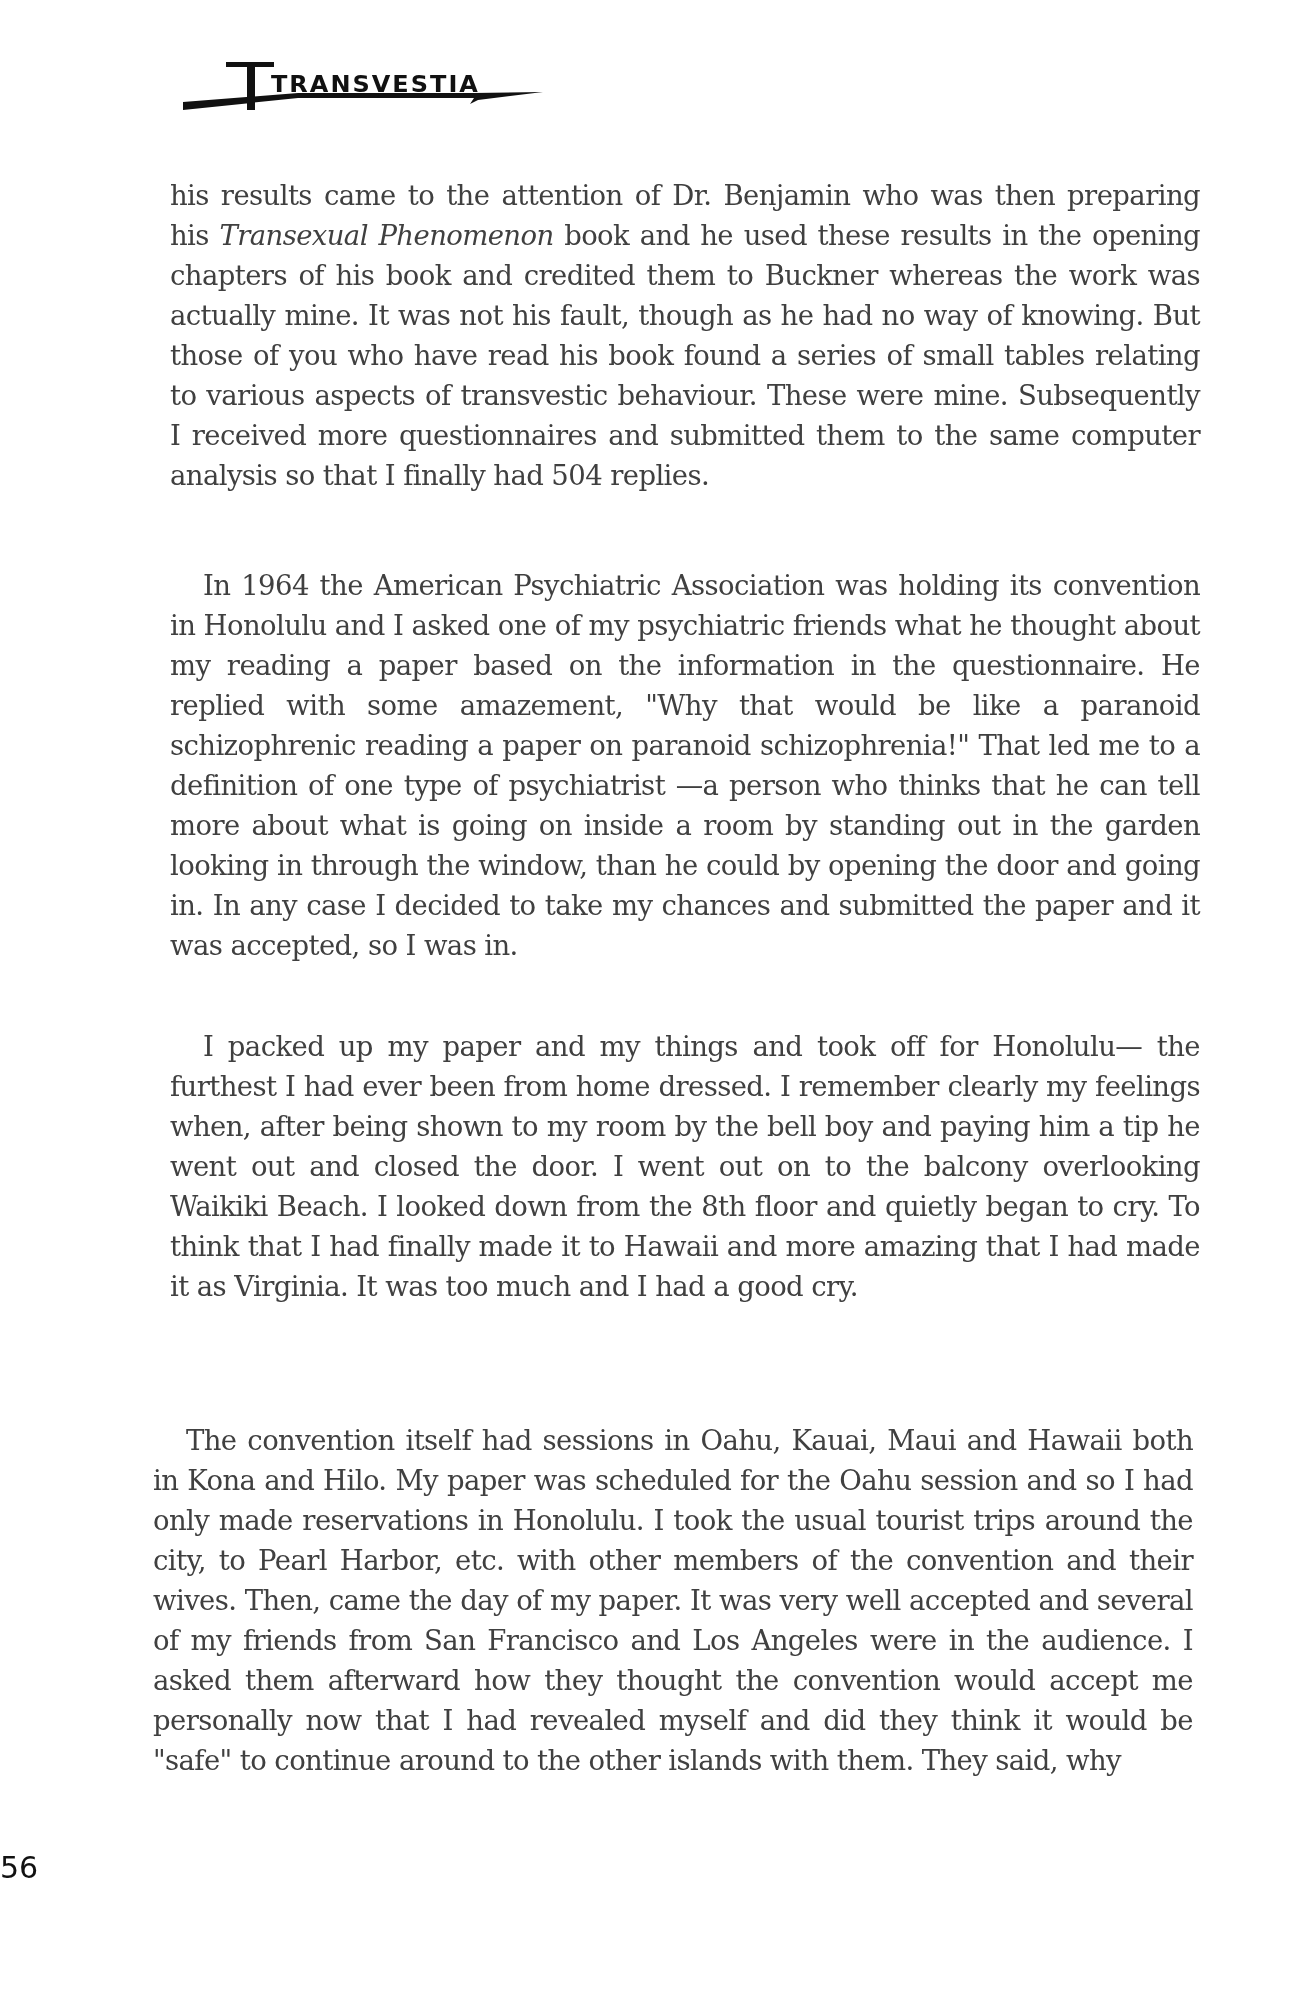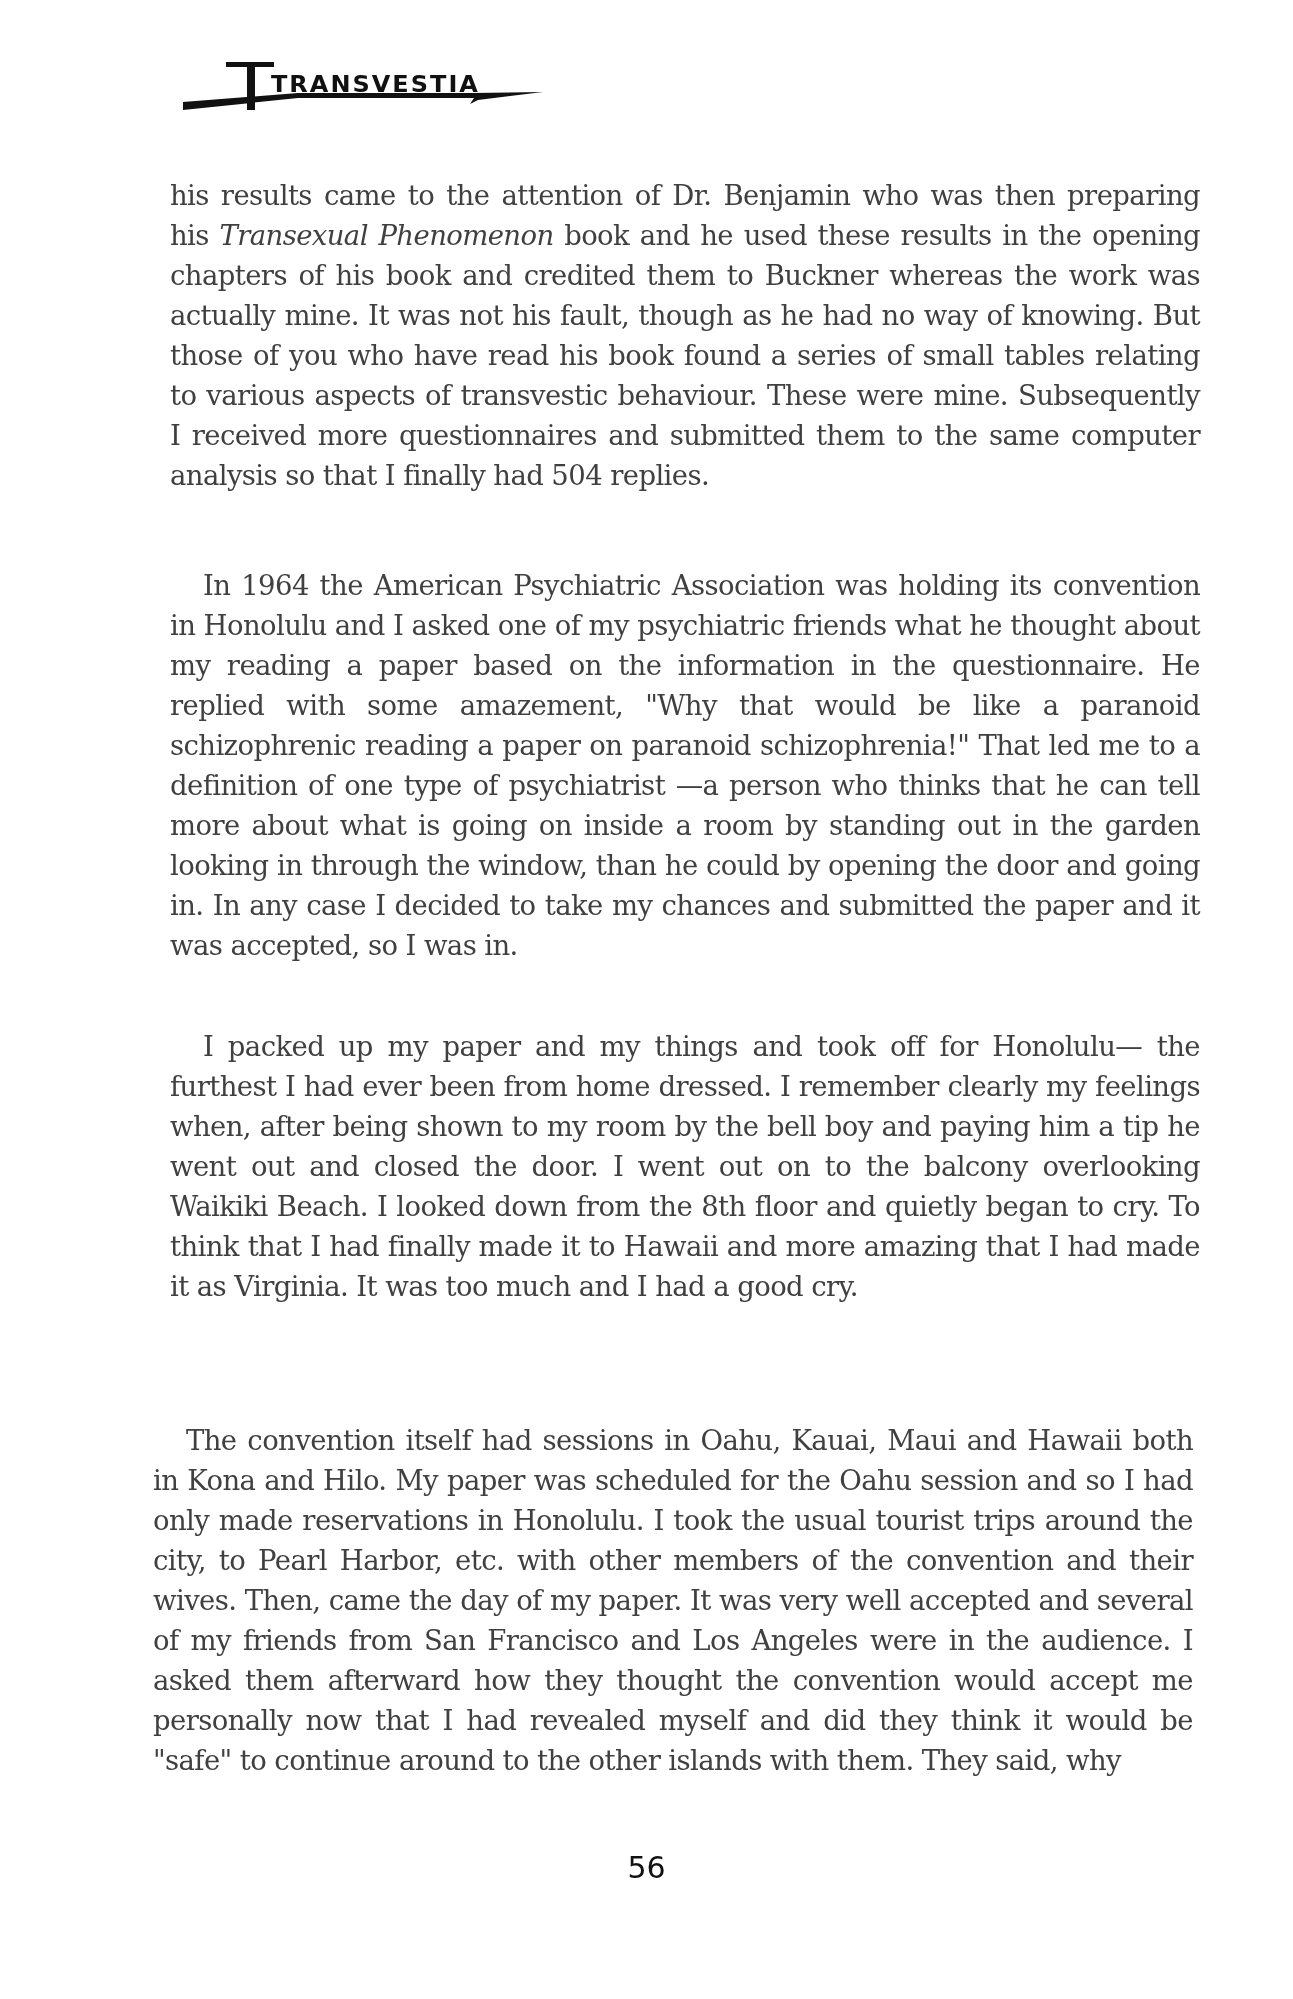--- a/index.html
+++ b/index.html
@@ -9,21 +9,21 @@
   .masthead-title { position: absolute; left: 93px; top: 30px; font-family: "DejaVu Sans", sans-serif; font-weight: bold; font-size: 24px; letter-spacing: 2px; color: #111; transform: scaleY(0.95); }
   .body-text { position: absolute; left: 170px; width: 1030px; font-family: "DejaVu Serif", serif; font-size: 27.5px; line-height: 40px; text-align: justify; color: #404040; }
   .body-text p { margin: 0; }
   .para-1 { top: 175px; }
   .para-2 { top: 565px; text-indent: 33px; }
   .para-3 { top: 978px; text-indent: 33px; margin-top: 48px; }
   .para-4 { top: 1420px; left: 153px; width: 1040px; text-indent: 33px; }
   .para-1 p { letter-spacing: -0.6px; }
   .para-2 p, .para-3 p, .para-4 p { letter-spacing: -0.6px; }
   em { font-style: italic; }
-  .page-number { position: absolute; left: 0; width: 1293px; top: 1850px; text-align: center; font-family: "DejaVu Sans", sans-serif; font-size: 30px; color: #111; }
+  .page-number { position: absolute; left: 0; width: 1293px; top: 1850px; font-family: "DejaVu Sans", sans-serif; font-size: 30px; color: #111; }
 </style>
 </head>
 <body>
 
 <div class="masthead">
   <svg width="365" height="70" viewBox="0 0 365 70">
 
     <rect x="48" y="22" width="48" height="5" fill="#111"></rect>
 
     <rect x="69" y="22" width="8" height="48" fill="#111"></rect>

